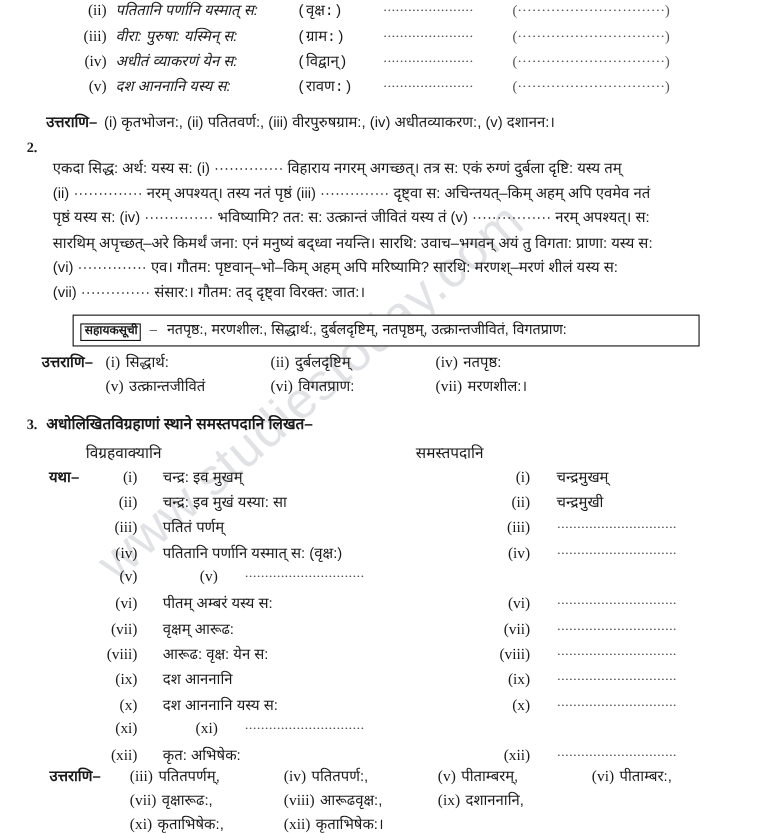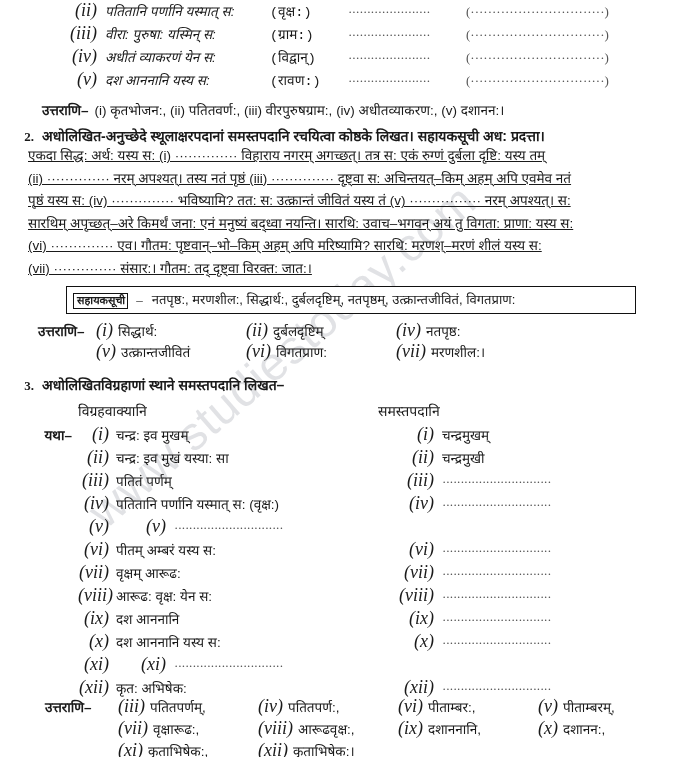--- a/index.html
+++ b/index.html
@@ -49,22 +49,21 @@
     padding: 0;
   }
 
   .dev {
     font-family: "Liberation Sans", sans-serif;
   }
 
   
   .rn {
     font-family: "Liberation Serif", serif;
-    font-style: italic;
-    font-size: 18px;
+    font-size: 14px;
     white-space: nowrap;
   }
 
   
   #sec1 {
     position: absolute;
     left: 0; top: 0;
     width: 690px;
   }
   #sec1 .q {
@@ -138,26 +137,25 @@
     font-weight: bold;
     font-size: 13px;
     font-family: "Liberation Serif", serif;
   }
   .sec-title {
     font-weight: bold;
     font-size: 14px;
     white-space: nowrap;
   }
   #sec2 .para {
-    padding-left: 28px;
+    padding-left: 48px;
     padding-right: 4px;
     font-size: 13.5px;
     line-height: 22.5px;
     white-space: nowrap;
-    text-decoration: underline;
   }
 
   
   #helperbox {
     position: absolute;
     left: 66px;
     top: 286px;
     width: 570px;
     border: 1.6px solid #111;
     box-sizing: border-box;
@@ -225,20 +223,21 @@
   }
   #sec3 .colheads .c1 { width: 300px; flex: 0 0 auto; }
   #sec3 .colheads .c2 { flex: 0 0 auto; }
 
   #sec3 .items { margin-top: 4px; }
   #sec3 .it {
     display: flex;
     align-items: baseline;
     height: 23px;
     white-space: nowrap;
+    gap: 16px;
   }
   #sec3 .yatha {
     width: 78px;
     flex: 0 0 auto;
     text-align: right;
     padding-right: 6px;
     font-weight: bold;
     font-size: 13.5px;
     box-sizing: border-box;
   }
@@ -346,21 +345,20 @@
 
     <div class="ans-line dev" style="padding-left:42px; margin-top:9px;">
       <span class="ans-label">उत्तराणि–</span>
       <span style="margin-left:6px;text-align:center;">(i) कृतभोजन:, (ii) पतितवर्ण:, (iii) वीरपुरुषग्राम:, (iv) अधीतव्याकरण:, (v) दशानन:।</span>
     </div>
   </div>
 
   <div id="sec2">
     <div class="sec-head">
       <span class="sec-num">2.</span>
-      <span class="sec-title dev">अधोलिखित-अनुच्छेदे स्थूलाक्षरपदानां समस्तपदानि रचयित्वा कोष्ठके लिखत। सहायकसूची अध: प्रदत्ता।</span>
     </div>
 
     <div class="para dev">एकदा सिद्ध: अर्थ: यस्य स: (i) ·············· विहाराय नगरम् अगच्छत्। तत्र स: एकं रुग्णं दुर्बला दृष्टि: यस्य तम्</div>
     <div class="para dev">(ii) ·············· नरम् अपश्यत्। तस्य नतं पृष्ठं (iii) ·············· दृष्ट्वा स: अचिन्तयत्–किम् अहम् अपि एवमेव नतं</div>
     <div class="para dev">पृष्ठं यस्य स: (iv) ·············· भविष्यामि? तत: स: उत्क्रान्तं जीवितं यस्य तं (v) ················ नरम् अपश्यत्। स:</div>
     <div class="para dev">सारथिम् अपृच्छत्–अरे किमर्थं जना: एनं मनुष्यं बद्ध्वा नयन्ति। सारथि: उवाच–भगवन् अयं तु विगता: प्राणा: यस्य स:</div>
     <div class="para dev">(vi) ·············· एव। गौतम: पृष्टवान्–भो–किम् अहम् अपि मरिष्यामि? सारथि: मरणश्–मरणं शीलं यस्य स:</div>
     <div class="para dev">(vii) ·············· संसार:। गौतम: तद् दृष्ट्वा विरक्त: जात:।</div>
   </div>
 
@@ -512,41 +510,38 @@
   <div id="sec3ans">
     <div class="r">
       <span class="lbl dev">उत्तराणि–</span>
       <span class="cell">
         <span class="rn">(iii)</span><span class="dev">पतितपर्णम्,</span>
       </span>
       <span class="cell">
         <span class="rn">(iv)</span><span class="dev">पतितपर्ण:,</span>
       </span>
       <span class="cell">
+        <span class="rn">(v)</span><span class="dev">पीताम्बरम्,</span>
+      </span>
+      <span class="cell">
         <span class="rn">(vi)</span><span class="dev">पीताम्बर:,</span>
-      </span>
-      <span class="cell">
-        <span class="rn">(v)</span><span class="dev">पीताम्बरम्,</span>
       </span>
     </div>
 
     <div class="r">
       <span class="lbl"></span>
       <span class="cell">
         <span class="rn">(vii)</span><span class="dev">वृक्षारूढ:,</span>
       </span>
       <span class="cell">
         <span class="rn">(viii)</span><span class="dev">आरूढवृक्ष:,</span>
       </span>
       <span class="cell">
         <span class="rn">(ix)</span><span class="dev">दशाननानि,</span>
       </span>
-      <span class="cell">
-        <span class="rn">(x)</span><span class="dev">दशानन:,</span>
-      </span>
     </div>
 
     <div class="r">
       <span class="lbl"></span>
       <span class="cell">
         <span class="rn">(xi)</span><span class="dev">कृताभिषेक:,</span>
       </span>
       <span class="cell">
         <span class="rn">(xii)</span><span class="dev">कृताभिषेक:।</span>
       </span>

